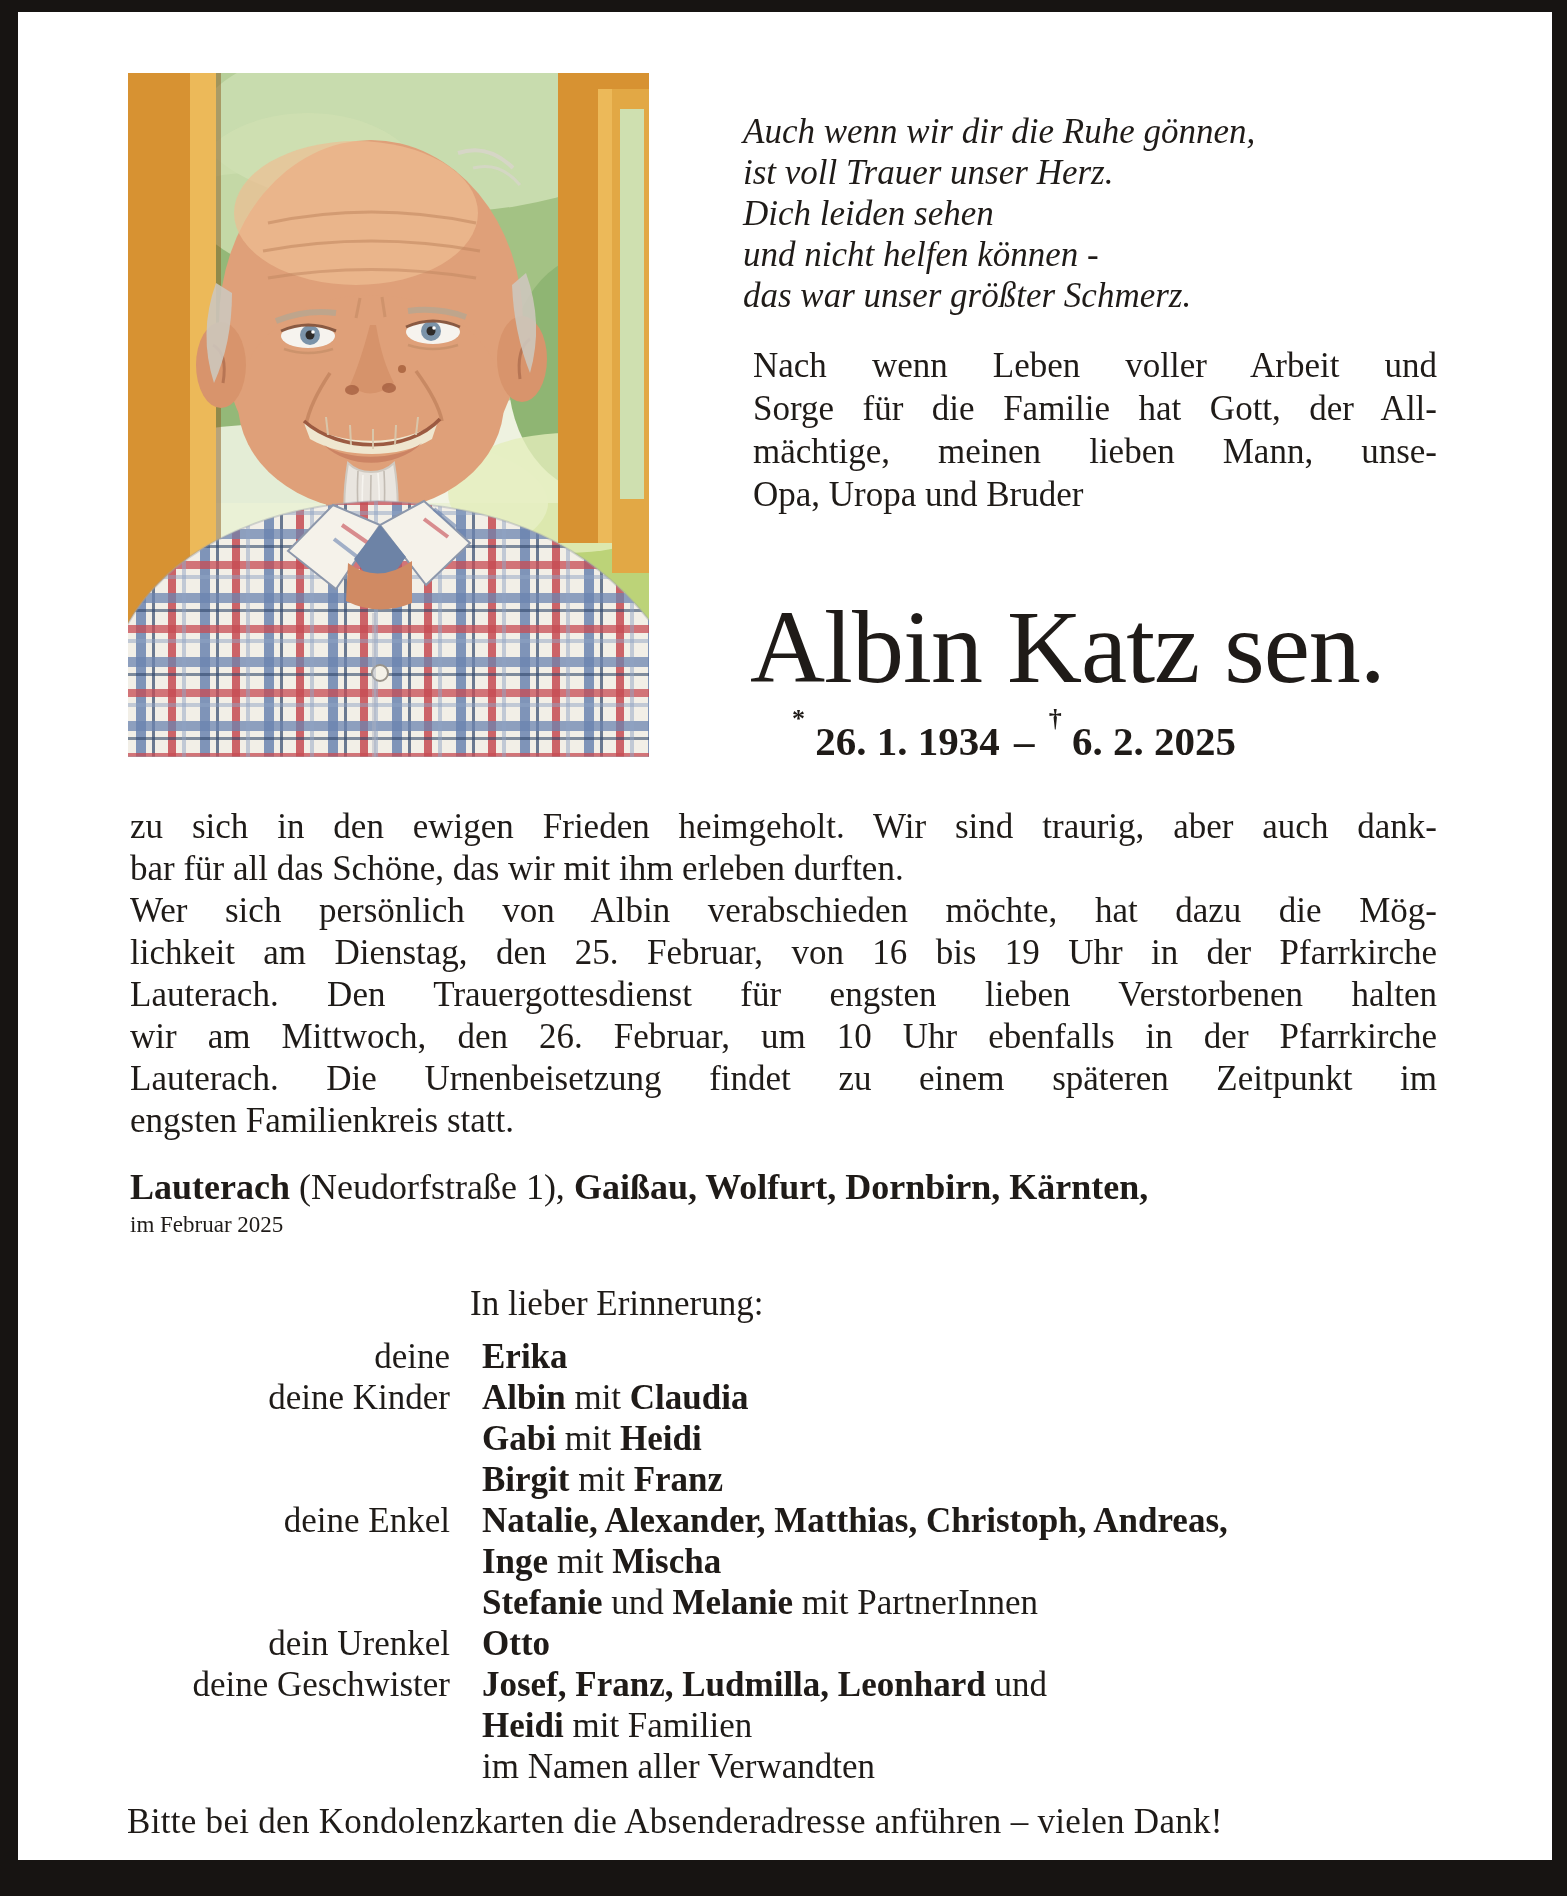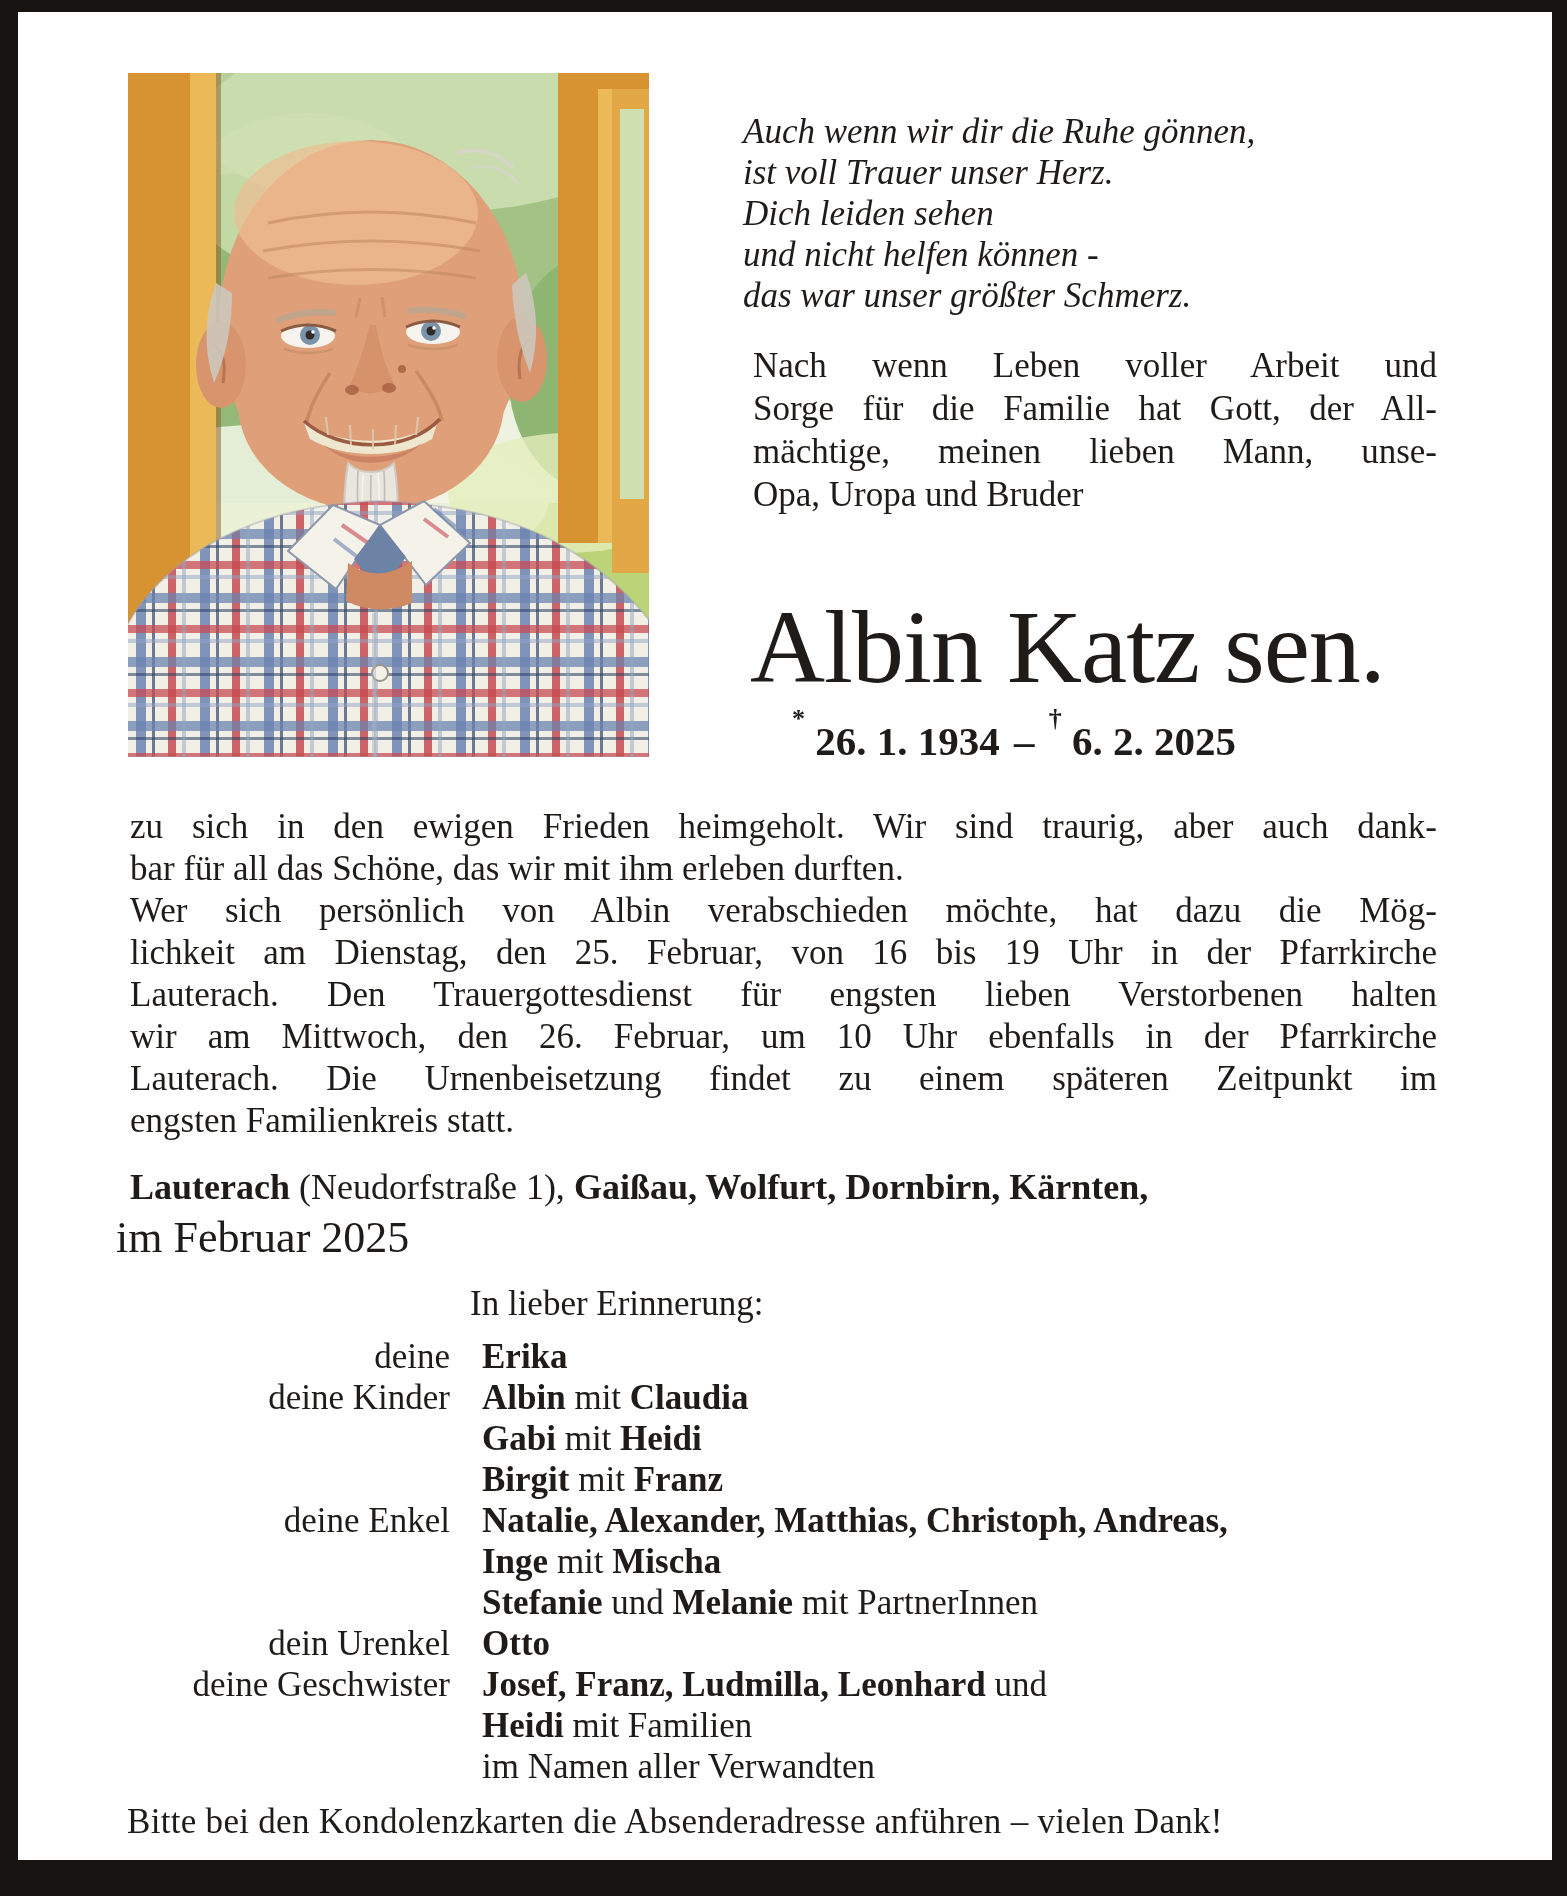--- a/index.html
+++ b/index.html
@@ -17,21 +17,21 @@
   .just{text-align:justify;text-align-last:justify;}
   
   .name{left:750px;top:592px;font-size:104px;line-height:1.05;letter-spacing:-1px;white-space:nowrap;}
   .dates{left:792px;top:717px;font-size:41px;font-weight:700;white-space:nowrap;}
   .dates sup{font-size:26px;position:relative;top:-13px;font-weight:700;}
   .dates .sep{padding:0 4px;}
   
   .bodytext{left:130px;top:806px;width:1307px;font-size:35px;line-height:42px;}
   
   .location{left:130px;top:1166px;width:1340px;font-size:36px;white-space:nowrap;}
-  .febline{left:116px;top:1212px;font-size:44px;font-family:Liberation Serif, serif;}
+  .febline{left:130px;top:1212px;font-size:23px;font-family:Liberation Serif, serif;}
   
   .rem-title{left:470px;top:1284px;font-size:35px;}
   .rem-rows{left:110px;top:1336px;font-size:35px;line-height:41px;width:1400px;}
   .rem-row{height:41px;white-space:nowrap;}
   .rem-label{display:inline-block;width:340px;text-align:right;margin-right:32px;}
   .rem-names b{font-weight:700;}
   
   .footer{left:127px;top:1802px;font-size:35px;letter-spacing:.3px;white-space:nowrap;}
 </style>
 </head>

